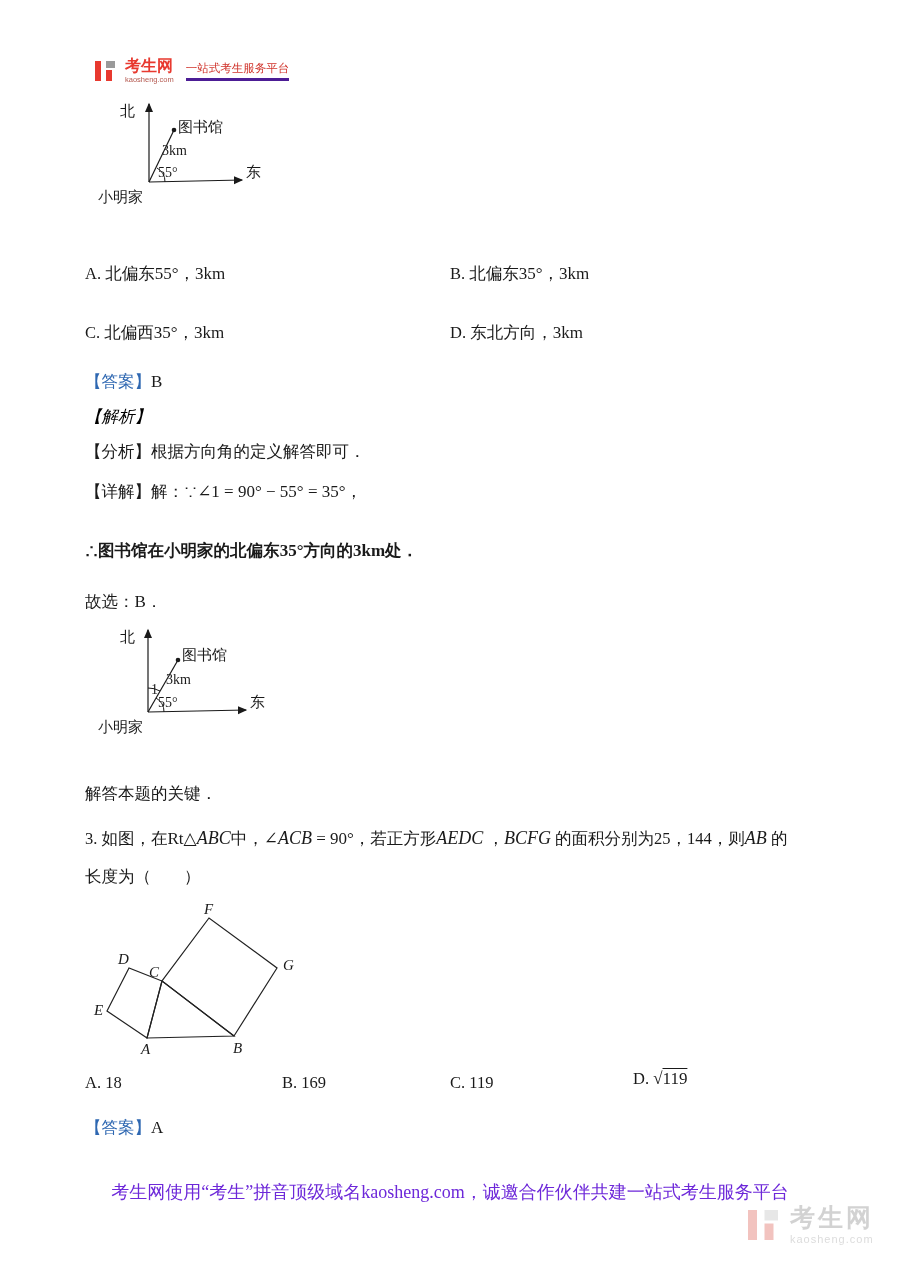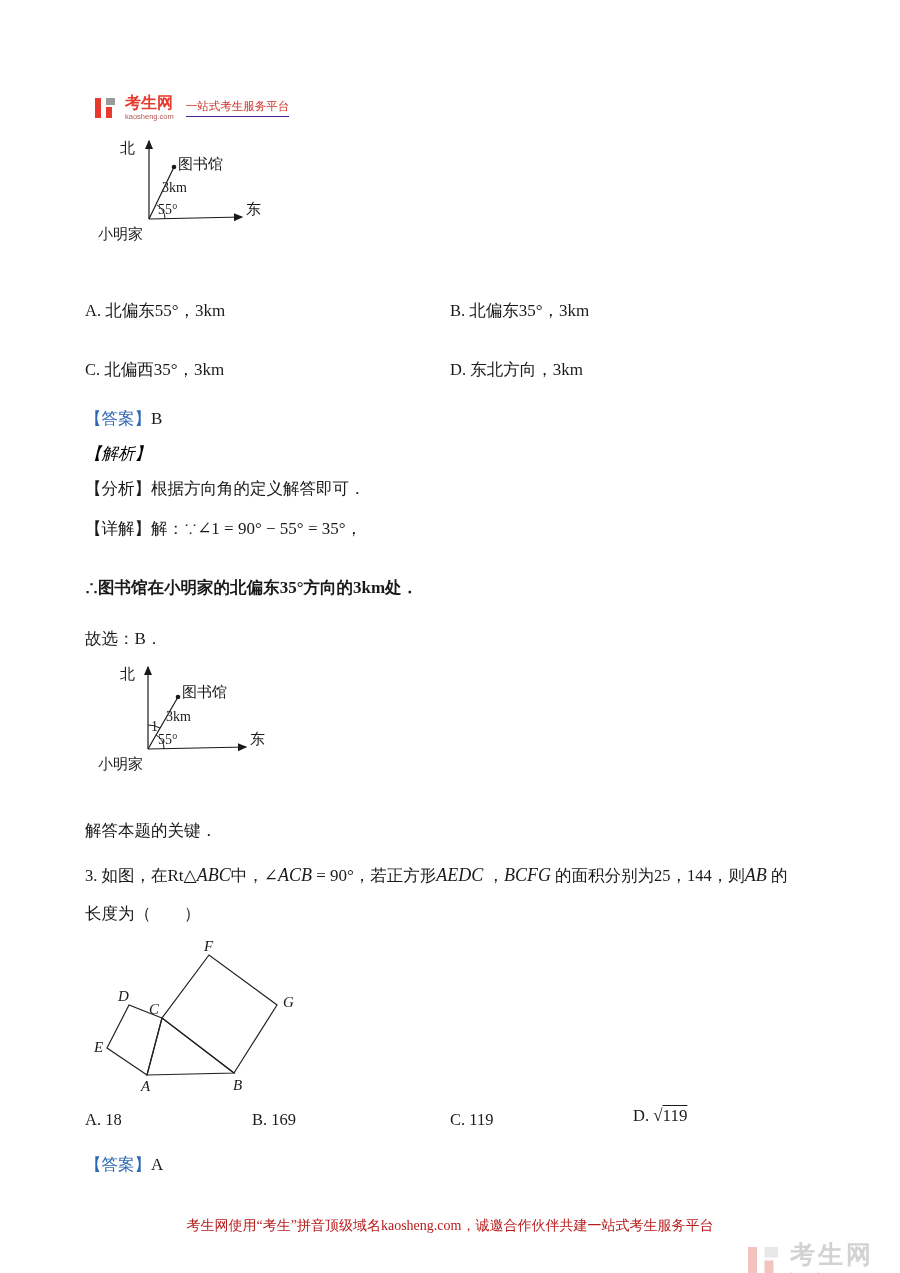--- a/index.html
+++ b/index.html
@@ -1,40 +1,40 @@
 <!DOCTYPE html>
 <html><head>
 <meta charset="utf-8">
 <style>
   html,body{margin:0;padding:0;}
   body{
     width:900px;height:1273px;background:#ffffff;position:relative;overflow:hidden;
     font-family:"Liberation Serif","DejaVu Serif",serif;color:#1a1a1a;
   }
-  .sheet{position:absolute;inset:0;margin-top:37px;}
+  .sheet{position:absolute;inset:0;}
   .line{position:absolute;font-size:16.5px;white-space:nowrap;line-height:1.35;}
   .seg{white-space:pre;}
   .seg.mn{font-family:"Liberation Serif","DejaVu Serif",serif;font-size:17px;}
   .seg.m{font-family:"Liberation Serif","DejaVu Serif",serif;font-style:italic;font-size:18px;}
   .seg.blue{color:#2e67b1;}
   .seg.teal{color:#000000;font-style:italic;}
   .seg.ans{font-size:17px;}
   .seg.ovl{text-decoration:overline;}
   svg text{font-family:"Liberation Serif","DejaVu Serif",serif;}
   svg text.cjk{font-size:15px;fill:#1a1a1a;}
   svg text.num{font-size:14px;fill:#1a1a1a;}
   svg text.var{font-size:15px;font-style:italic;fill:#1a1a1a;}
   .hdr{position:absolute;left:93px;top:58px;display:flex;align-items:center;gap:8px;}
   .hdr .brandcol{display:flex;flex-direction:column;line-height:1;}
   .hdr .brand{color:#e8392f;font-weight:bold;font-size:16px;font-family:"Liberation Sans",sans-serif;}
   .hdr .dom{color:#b4584f;font-size:7.5px;font-family:"Liberation Sans",sans-serif;margin-top:2px;}
   .hdr .tag{color:#d0342c;font-size:11.5px;font-family:"Liberation Sans",sans-serif;
-    border-bottom:1px solid #4c1d95;padding-bottom:2px;margin-left:4px;}
+    border-bottom:3px solid #4c1d95;padding-bottom:2px;margin-left:4px;}
   .footer{position:absolute;left:0;top:1180px;width:100%;text-align:center;
-    color:#b91c1c;font-size:14px;}
+    color:#6d28d9;font-size:18px;}
   .wm{position:absolute;right:26px;top:1205px;display:flex;align-items:center;gap:9px;opacity:.85;}
   .wm .wcol{display:flex;flex-direction:column;line-height:1;}
   .wm .wbrand{color:#cbcbcb;font-weight:bold;font-size:25px;letter-spacing:3px;font-family:"Liberation Sans",sans-serif;}
   .wm .wdom{color:#d6d6d6;font-size:11px;margin-top:4px;letter-spacing:1px;font-family:"Liberation Sans",sans-serif;}
 </style>
 </head>
 <body>
 
 <div class="sheet">
 
@@ -115,21 +115,21 @@
     <text class="var" x="112" y="12">F</text>
     <text class="var" x="26" y="62">D</text>
     <text class="var" x="57" y="75">C</text>
     <text class="var" x="191" y="68">G</text>
     <text class="var" x="2" y="113">E</text>
     <text class="var" x="49" y="152">A</text>
     <text class="var" x="141" y="151">B</text>
   </svg>
 
   <div class="line" style="left:85px;top:1072px;"><span class="seg">A. 18</span></div>
-  <div class="line" style="left:252px;top:1072px;text-align:center;"><span class="seg">B. 169</span></div>
+  <div class="line" style="left:282px;top:1072px;text-align:center;"><span class="seg">B. 169</span></div>
   <div class="line" style="left:450px;top:1072px;"><span class="seg">C. 119</span></div>
   <div class="line" style="left:633px;top:1068px;"><span class="seg">D. </span><span class="seg mn">√</span><span class="seg mn ovl">119</span></div>
 
   <div class="line" style="left:85px;top:1117px;"><span class="seg blue">【答案】</span><span class="seg ans">A</span></div>
 
   <div class="footer">考生网使用“考生”拼音顶级域名kaosheng.com，诚邀合作伙伴共建一站式考生服务平台</div>
 
   <div class="wm">
     <svg width="36" height="36" viewBox="0 0 24 24">
       <rect x="2" y="2" width="6" height="20" fill="#f0b9b4"></rect>

